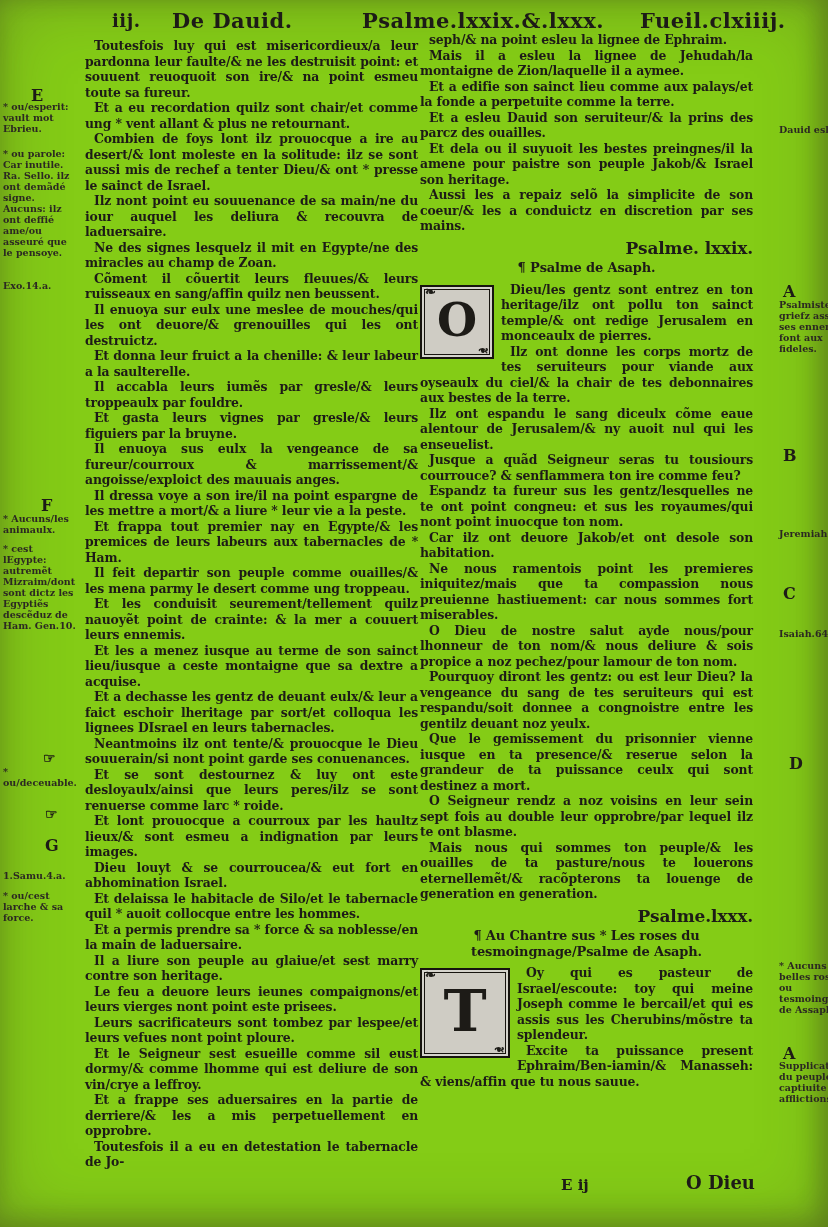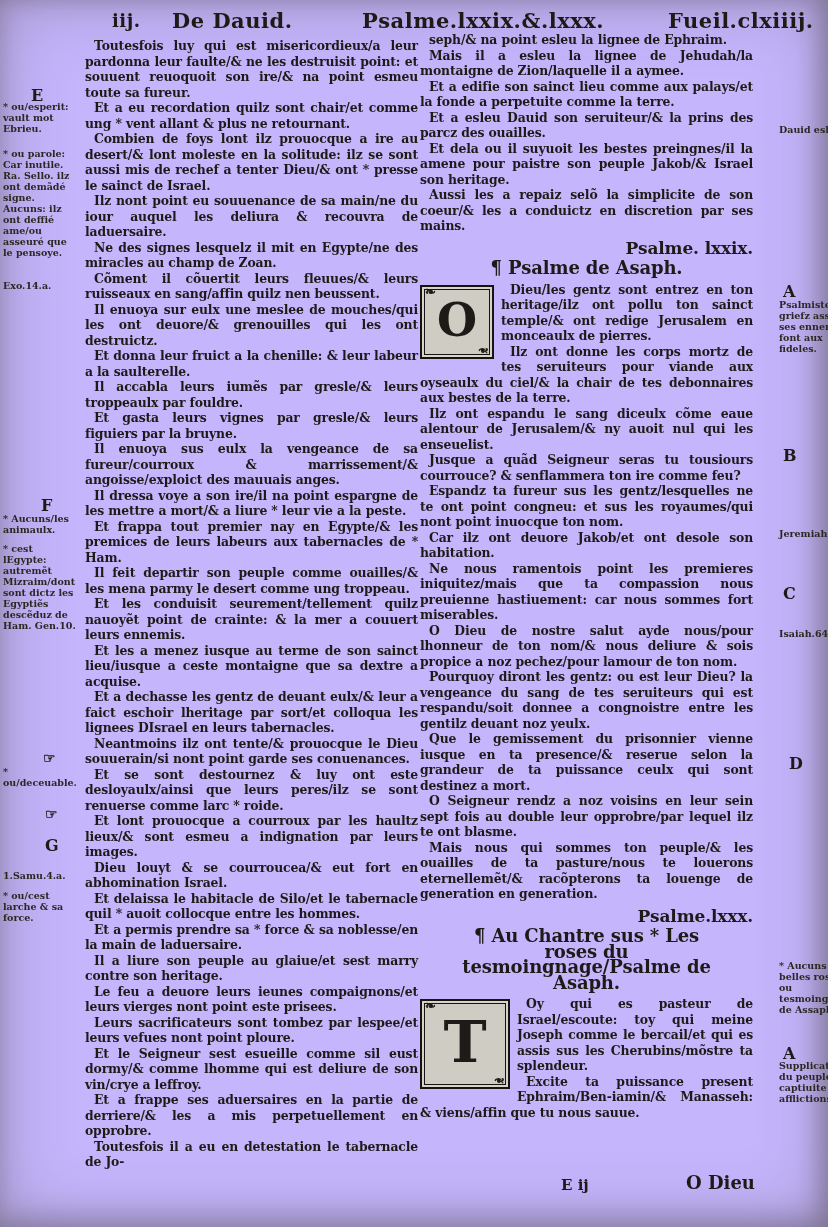--- a/index.html
+++ b/index.html
@@ -1,36 +1,36 @@
 <!DOCTYPE html>
 <html><head>
 <meta charset="utf-8">
 <style>
   html,body{margin:0;padding:0;background:#8a877f;}
   .scan{
     position:relative;width:828px;height:1227px;overflow:hidden;
-    background:#c4b5fd;
+    background:#84cc16;
     box-shadow:inset 0 0 70px rgba(70,62,48,.30), inset -10px 0 22px rgba(40,35,25,.22), inset 0 -14px 26px rgba(40,35,25,.14);
     font-family:"DejaVu Serif","Liberation Serif",serif;
     color:#1d1b17;
   }
   
   .hdr{position:absolute;top:8px;left:0;width:828px;height:30px;font-weight:bold;}
   .hdr span{position:absolute;white-space:nowrap;font-size:21px;letter-spacing:.5px;}
   .hdr .quire{left:112px;top:2px;font-size:18px;}
   .hdr .t-left{left:172px;}
   .hdr .t-center{left:362px;}
-  .hdr .folio{left:668px;}
+  .hdr .folio{left:640px;}
   
   .col{position:absolute;width:333px;text-align:justify;font-size:12.4px;line-height:15.5px;font-weight:bold;letter-spacing:-0.15px;}
   .col-l{left:85px;top:38px;height:1130px;}
   .col-r{left:420px;top:32px;height:1140px;}
   p.verse{margin:0;text-indent:9px;}
   .psalm-heading{clear:both;text-align:right;font-size:17px;margin:7px 0 4px 0;text-indent:0;font-weight:bold;}
-  .rubric{clear:both;text-align:center;font-size:18px;margin:2px auto 6px auto;max-width:268px;text-indent:0;font-weight:bold;}
+  .rubric{clear:both;text-align:center;font-size:13px;margin:2px auto 6px auto;max-width:268px;text-indent:0;font-weight:bold;}
   .woodcut{
     float:left;width:70px;height:70px;margin:3px 7px 2px 0;
     border:2px solid #17140f;box-shadow:inset 0 0 0 2px #d5d3cc, inset 0 0 0 3px #17140f;
     background:#cfccc4;
     text-align:center;font-size:46px;line-height:66px;font-weight:bold;
     position:relative;
   }
   .woodcut.big{width:86px;height:86px;font-size:58px;line-height:82px;}
   .woodcut::before{content:"❧";position:absolute;left:3px;top:-2px;font-size:13px;line-height:14px;}
   .woodcut::after{content:"❧";position:absolute;right:3px;bottom:0px;font-size:13px;line-height:14px;transform:rotate(180deg);}

